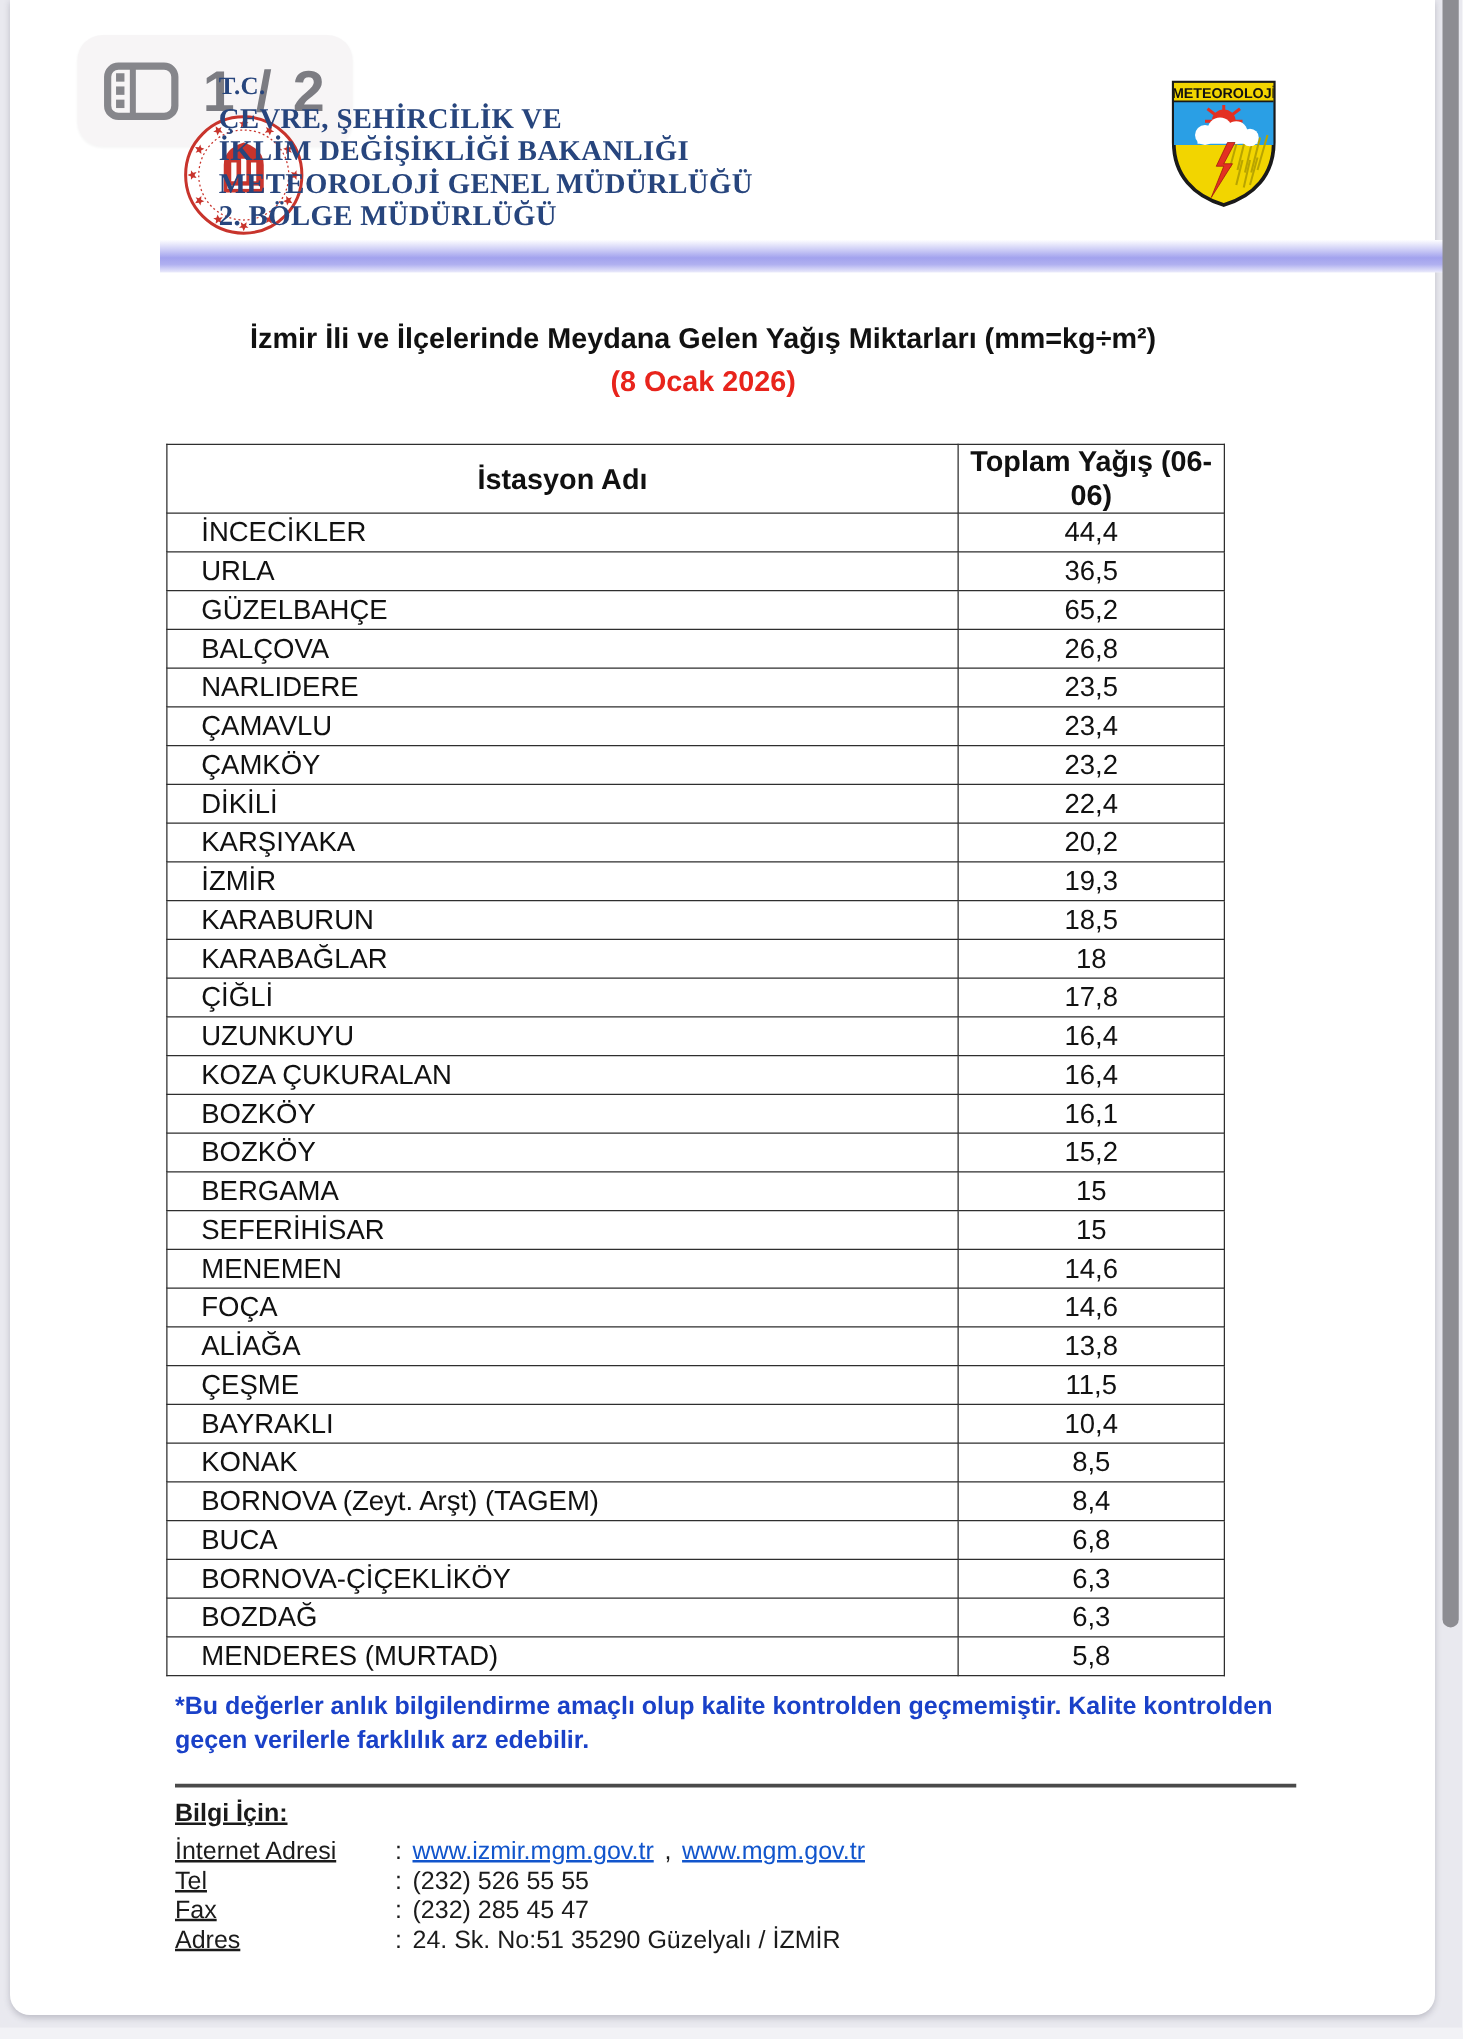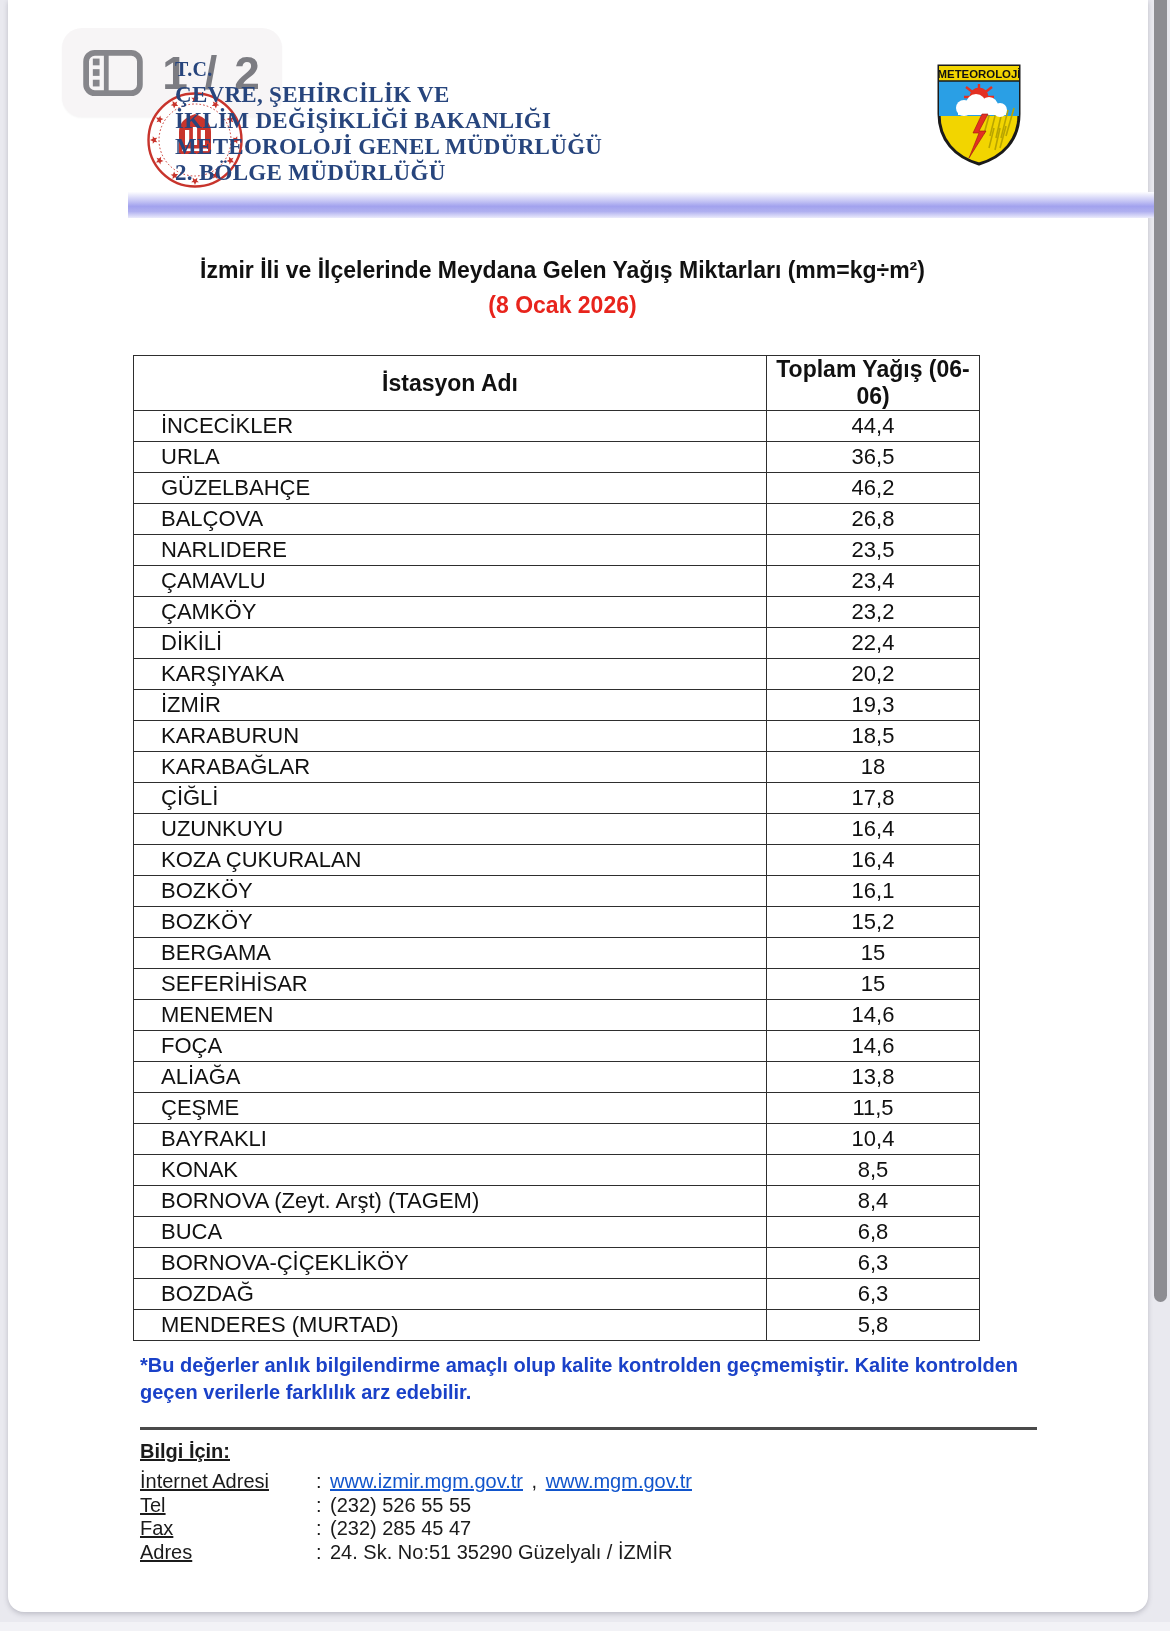--- a/index.html
+++ b/index.html
@@ -205,21 +205,21 @@
       <td class="value">44,4</td>
     </tr>
 
     <tr>
       <td class="station">URLA</td>
       <td class="value">36,5</td>
     </tr>
 
     <tr>
       <td class="station">GÜZELBAHÇE</td>
-      <td class="value">46,2</td>
+      <td class="value">65,2</td>
     </tr>
 
     <tr>
       <td class="station">BALÇOVA</td>
       <td class="value">26,8</td>
     </tr>
 
     <tr>
       <td class="station">NARLIDERE</td>
       <td class="value">23,5</td>

